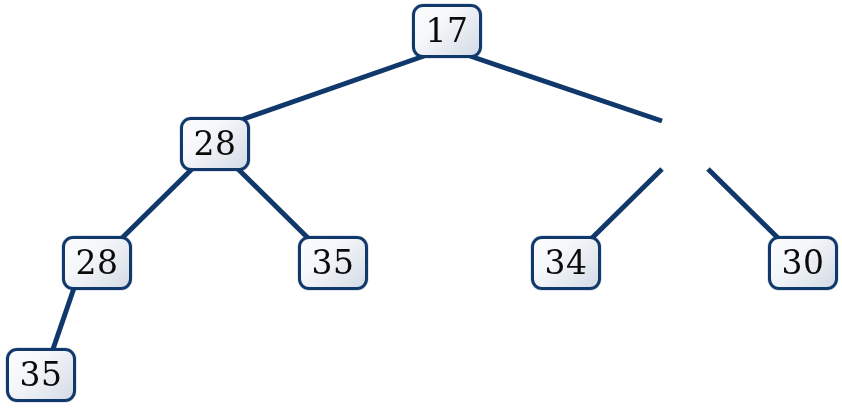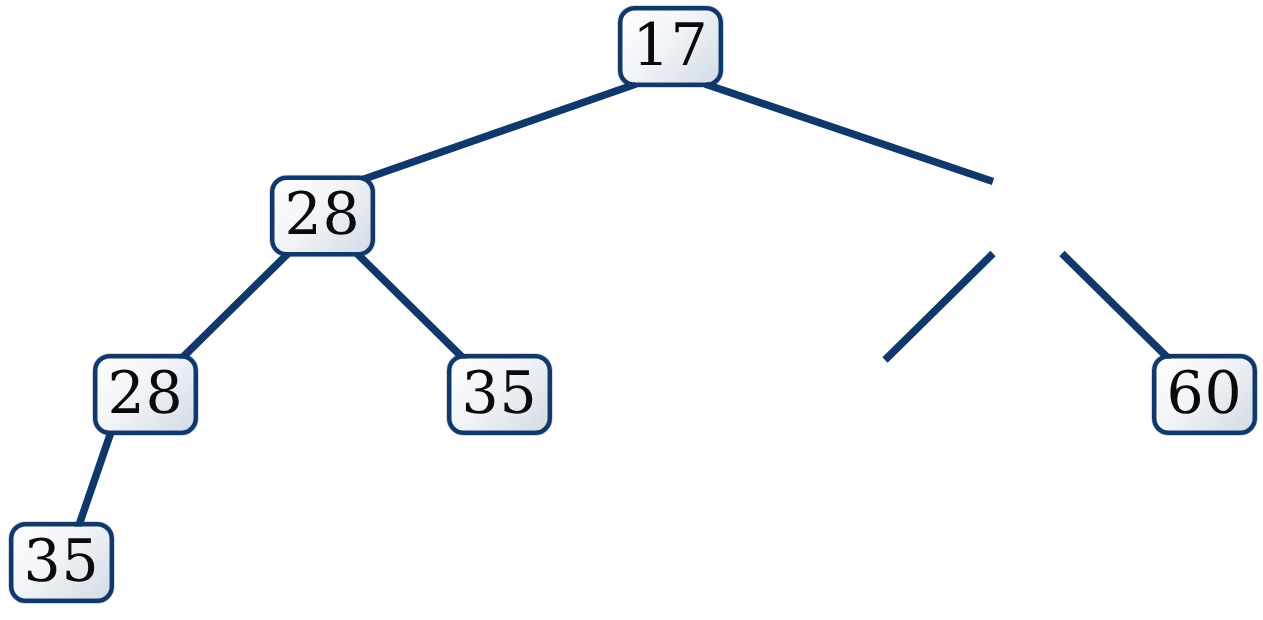--- a/index.html
+++ b/index.html
@@ -36,21 +36,21 @@
     height: 54px;
     border: 3px solid #10386b;
     border-radius: 11px;
     background: linear-gradient(135deg, #fdfdfe 0%, #f4f6f9 38%, #e3e8ef 72%, #d4dbe6 100%);
     display: flex;
     align-items: center;
     justify-content: center;
     box-shadow: 0 0 0 0.5px rgba(16,56,107,0.25);
   }
   .tree-node .node-label {
-    font-size: 39px;
+    font-size: 33px;
     line-height: 1;
     color: #0a0a0a;
     letter-spacing: 0.5px;
     transform: translateY(-1px);
     user-select: none;
   }
 </style>
 </head>
 <body>
 
@@ -72,21 +72,24 @@
       </div>
       <div class="tree-node" style="left: 180px; top: 117px; width: 70px; height: 54px;">
         <span class="node-label">28</span>
       </div>
       <div class="tree-node" style="left: 62px; top: 236px; width: 70px; height: 54px;">
         <span class="node-label">28</span>
       </div>
       <div class="tree-node" style="left: 298px; top: 236px; width: 70px; height: 54px;">
         <span class="node-label">35</span>
       </div>
+      <div class="tree-node" style="left: 531px; top: 236px; width: 70px; height: 54px;">
+        <span class="node-label">34</span>
+      </div>
       <div class="tree-node" style="left: 768px; top: 236px; width: 70px; height: 54px;">
-        <span class="node-label">60</span>
+        <span class="node-label">30</span>
       </div>
       <div class="tree-node" style="left: 6px; top: 348px; width: 70px; height: 54px;">
         <span class="node-label">35</span>
       </div>
     </div>
 
 </div>
 
 </body></html>

